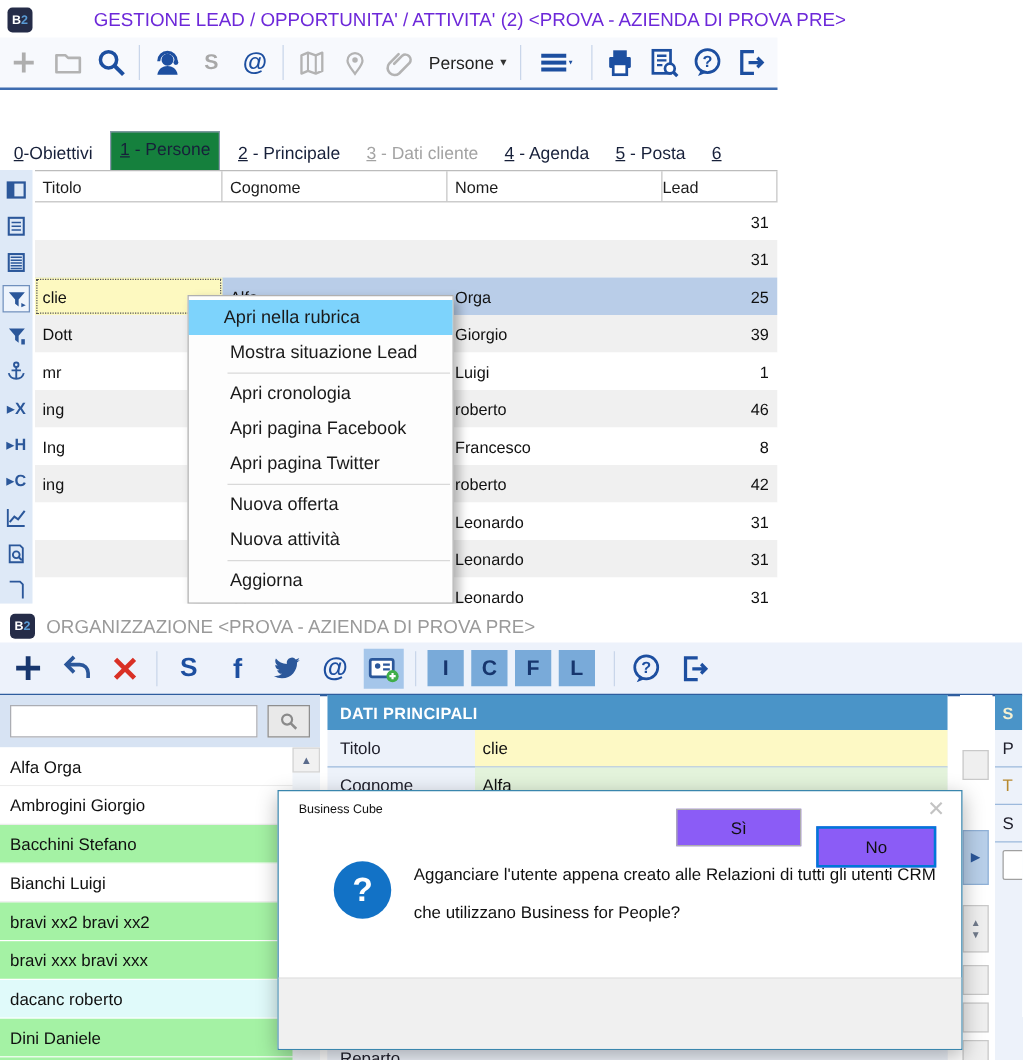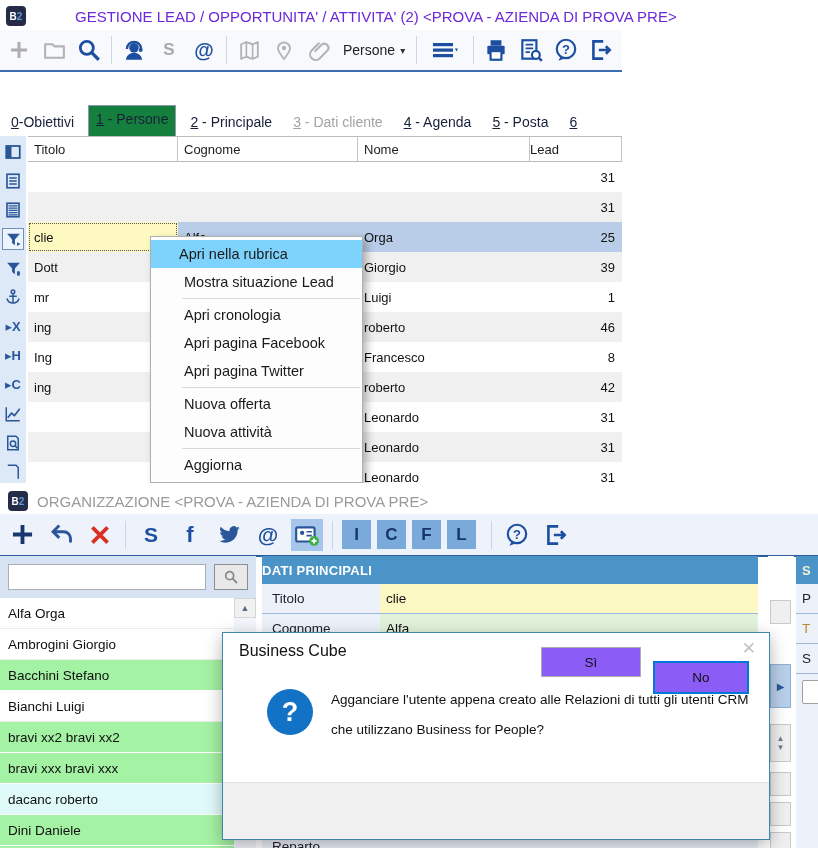--- a/index.html
+++ b/index.html
@@ -88,21 +88,21 @@
   .contact-row.bg-white { background:#fff; border-bottom:1px solid #ececec; }
   .contact-row.bg-green { background:#a4f2a4; }
   .contact-row.bg-cyan  { background:#e0fafa; }
   .vscroll { position:absolute; left:234px; top:113px; width:22px; height:250px; background:#f2f6fb; }
   .vs-up { height:20px; background:#f1f1f1; border:1px solid #d4d4d4; display:flex; align-items:center;
       justify-content:center; font-size:9px; color:#5a6b8c; }
 
   
   .dati-panel { position:absolute; left:262px; top:71px; width:496px; height:292px; background:#edf2fa; }
   .panel-hd { height:28px; background:#4a94c8; color:#fff; font-size:13px; font-weight:bold;
-      display:flex; align-items:center; letter-spacing:.3px; }
+      display:flex; align-items:center; padding-left:10px; letter-spacing:.3px; }
   .frow { height:30px; display:flex; align-items:stretch; border-bottom:1px solid #9cb9dc; }
   .flabel { width:118px; display:flex; align-items:center; padding-left:10px; font-size:13.5px; color:#20202c; }
   .fval { flex:1; display:flex; align-items:center; padding-left:6px; font-size:13.5px; color:#101010; }
   .fv-yellow { background:#fdf9c5; }
   .fv-green  { background:#e3f3db; }
   .frow.sliver { position:absolute; left:0; top:276px; width:496px; background:#edf2fa; }
 
   
   .gutter { position:absolute; left:768px; top:71px; width:26px; height:292px; background:#fff; }
   .gbox { position:absolute; left:2px; width:21px; height:24px; background:#efefef; border:1px solid #c9c9c9; }
@@ -116,21 +116,21 @@
   .rp-hd { height:28px; background:#4a94c8; color:#f4f0d2; font-size:13px; font-weight:bold;
       display:flex; align-items:center; padding-left:6px; }
   .rp-row { height:30px; display:flex; align-items:center; padding-left:6px; font-size:13.5px; color:#20202c;
       border-bottom:1px solid #9cb9dc; }
   .rp-row.orange { color:#b98a2f; }
   .rp-input { margin:6px 0 0 6px; width:26px; height:24px; background:#fff; border:1px solid #a0a0a0; border-radius:2px; }
 
   
   .dialog { position:absolute; left:222px; top:632px; width:548px; height:208px; background:#fff;
       border:1px solid #3a86ad; box-shadow:0 5px 16px rgba(0,0,0,.30); z-index:50; }
-  .dlg-title { position:absolute; left:16px; top:9px; font-size:16px; color:#111;text-align:center; }
+  .dlg-title { position:absolute; left:16px; top:9px; font-size:10px; color:#111;text-align:center; }
   .dlg-close { position:absolute; right:13px; top:5px; font-size:17px; color:#c3c3c3; }
   .dlg-qicon { position:absolute; left:44px; top:56px; width:46px; height:46px; border-radius:50%;
       background:#1272c6; color:#fff; font-size:27px; font-weight:bold; display:flex; align-items:center; justify-content:center; }
   .dlg-text { position:absolute; left:108px; top:52px; font-size:13.5px; color:#101010; line-height:30px; white-space:nowrap; }
   .dlg-footer { position:absolute; left:0; bottom:0; width:100%; height:57px; background:#f0f0f0; border-top:1px solid #e2e2e2; }
   .btn { position:absolute; font-size:13.5px; color:#101010; background:#8b5cf6; border:1px solid #adadad;
       display:flex; align-items:center; justify-content:center; }
   .btn-yes { left:318px; top:14px; width:100px; height:30px; }
   .btn-no  { left:430px; top:28px; width:96px;  height:33px; border:2px solid #0078d7; }
 </style>

